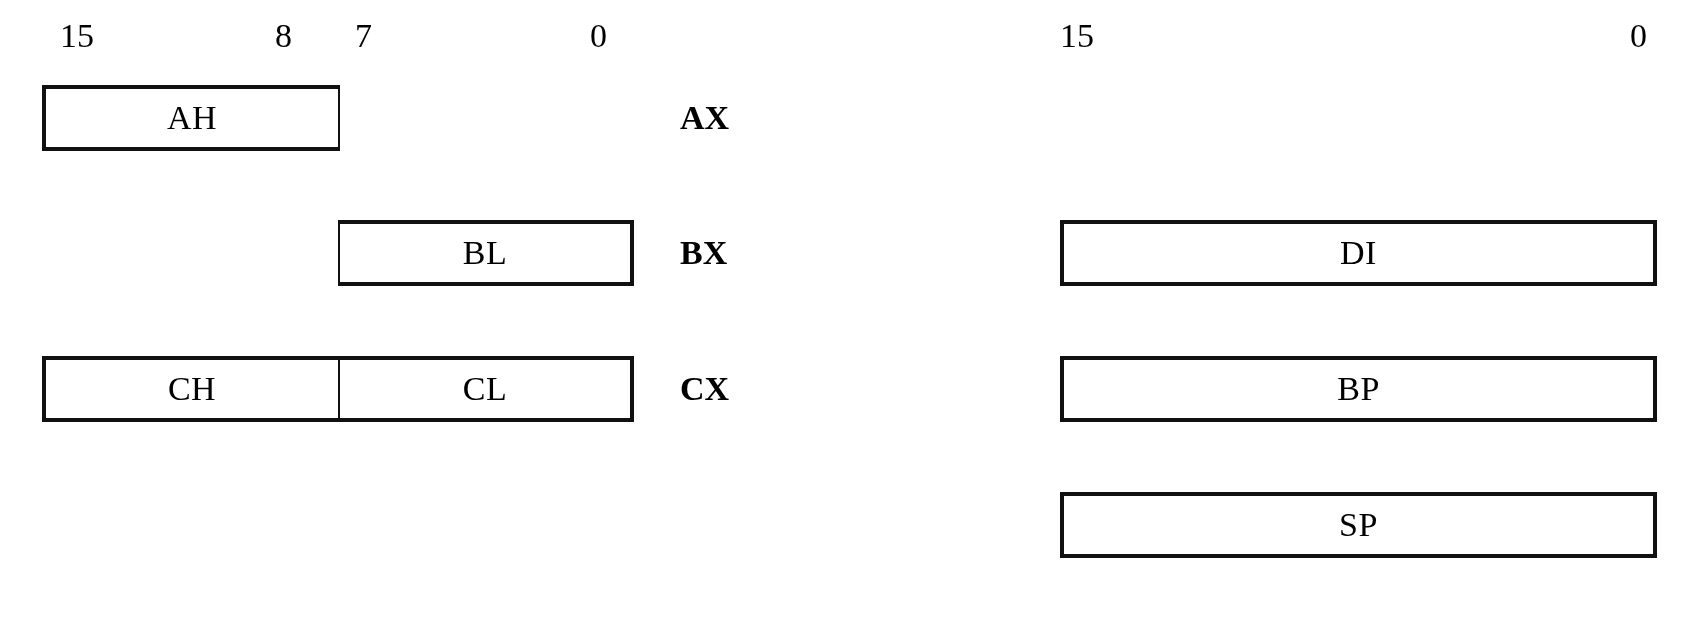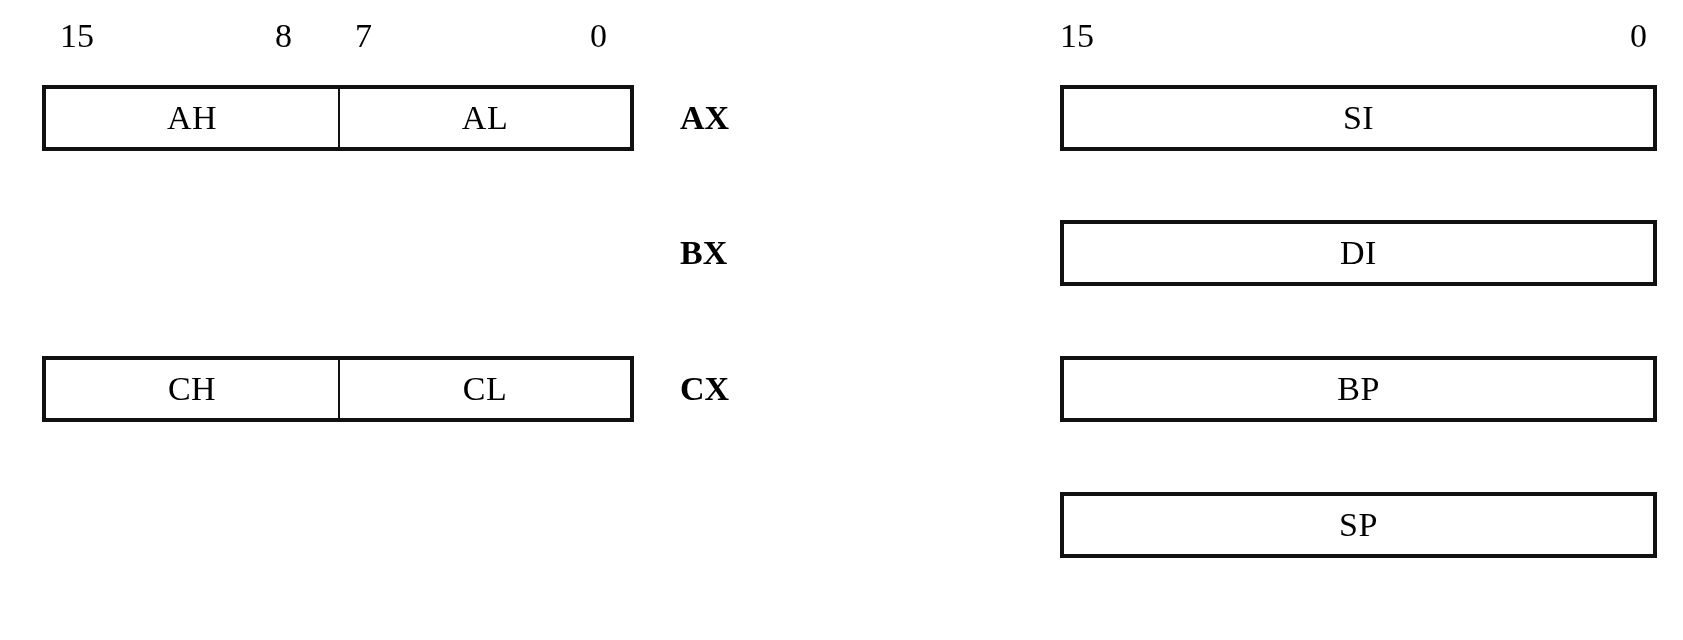--- a/index.html
+++ b/index.html
@@ -90,46 +90,43 @@
 
     <div class="bit-header">
       <span class="bit-label" style="left:60px">15</span>
       <span class="bit-label" style="left:275px">8</span>
       <span class="bit-label" style="left:355px">7</span>
       <span class="bit-label" style="left:590px">0</span>
     </div>
 
     <div class="reg-row" style="top:85px; left:0; width:760px">
       <div class="reg-box half-high" style="left:42px; width:298px">AH</div>
-      <div class="reg-box half-low" style="left:338px; width:296px">AL</div>
       <div class="reg-name" style="left:680px">AX</div>
     </div>
 
     <div class="reg-row" style="top:220px; left:0; width:760px">
+      <div class="reg-box half-low" style="left:338px; width:296px">BL</div>
       <div class="reg-name" style="left:680px">BX</div>
     </div>
 
     <div class="reg-row" style="top:356px; left:0; width:760px">
       <div class="reg-box half-high" style="left:42px; width:298px">CH</div>
       <div class="reg-box half-low" style="left:338px; width:296px">CL</div>
       <div class="reg-name" style="left:680px">CX</div>
     </div>
 
   </div>
 
   <div class="reg-group group-right">
 
     <div class="bit-header">
       <span class="bit-label" style="left:42px">15</span>
       <span class="bit-label" style="left:612px">0</span>
     </div>
 
-    <div class="reg-row" style="top:85px; left:0; width:665px">
-      <div class="reg-box" style="left:42px; width:597px">SI</div>
-    </div>
 
     <div class="reg-row" style="top:220px; left:0; width:665px">
       <div class="reg-box" style="left:42px; width:597px">DI</div>
     </div>
 
     <div class="reg-row" style="top:356px; left:0; width:665px">
       <div class="reg-box" style="left:42px; width:597px">BP</div>
     </div>
 
     <div class="reg-row" style="top:492px; left:0; width:665px">

